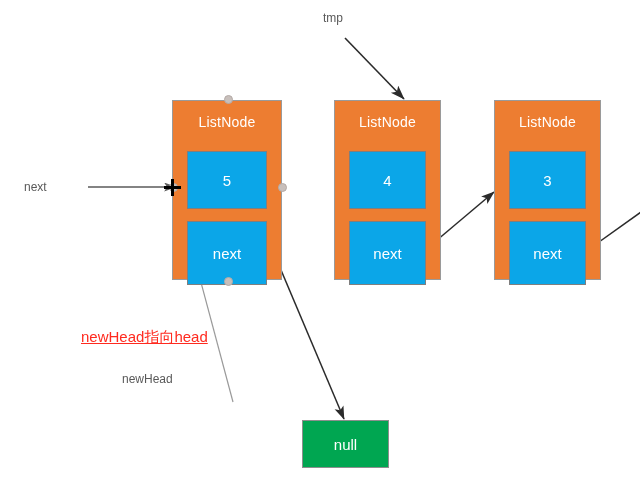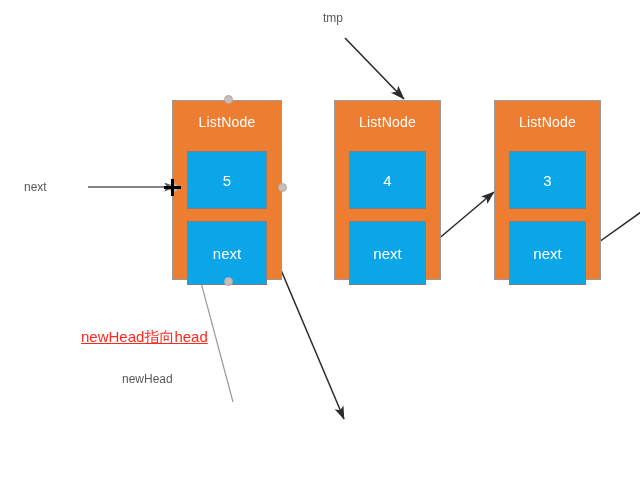--- a/index.html
+++ b/index.html
@@ -167,20 +167,23 @@
     <div class="cell cell-value">4</div>
     <div class="cell cell-next">next</div>
   </div>
 
   <div class="node" style="left:494px; top:100px; width:107px; height:180px;">
     <div class="node-title">ListNode</div>
     <div class="cell cell-value">3</div>
     <div class="cell cell-next">next</div>
   </div>
 
+  <div class="nullbox" style="left:302px; top:420px; width:87px; height:48px;">
+    <span>null</span>
+  </div>
 
   <div class="label" style="left:24px; top:176px;">next</div>
 
   <div class="label" style="left:323px; top:7px;">tmp</div>
 
   <div class="label" style="left:122px; top:368px;">newHead</div>
 
   <div class="label-red" style="left:81px; top:328px;">newHead指向head</div>
 
 </div>

